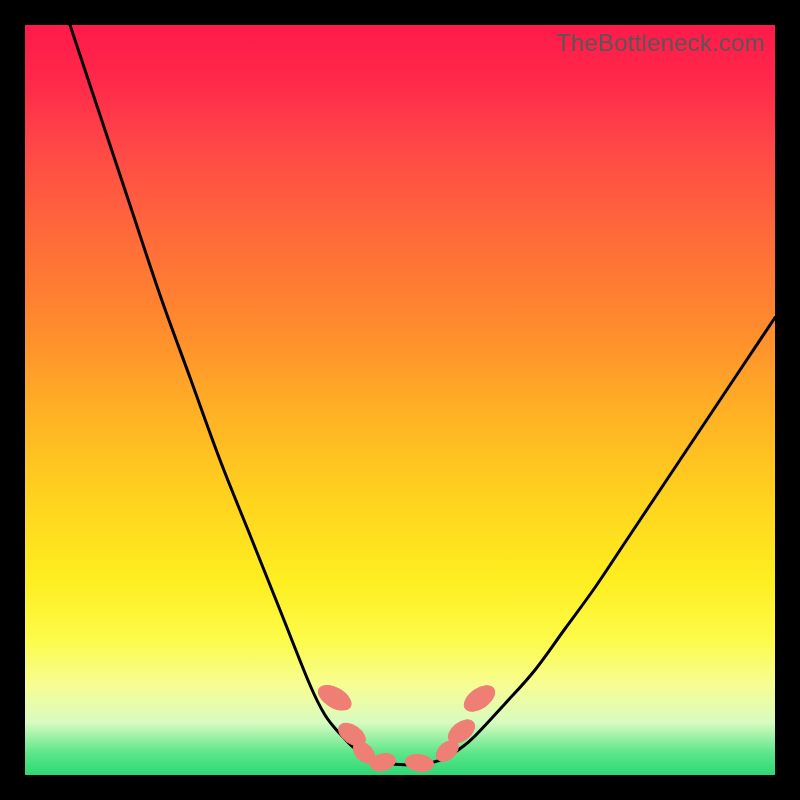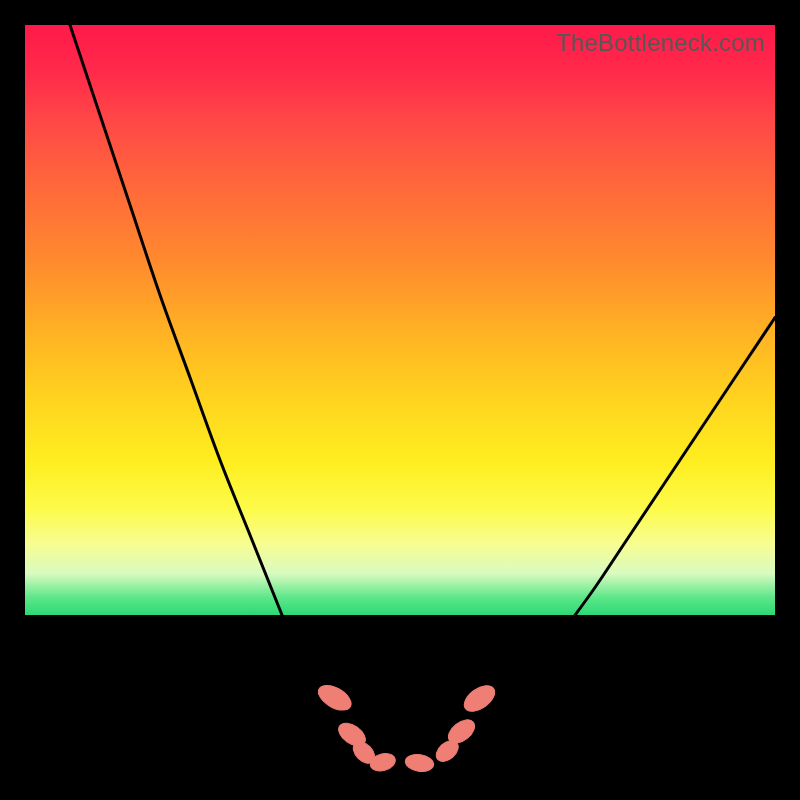--- a/index.html
+++ b/index.html
@@ -15,21 +15,21 @@
     position: relative;
     width: 800px;
     height: 800px;
     background: #000;
   }
   .plot {
     position: absolute;
     left: 25px;
     top: 25px;
     width: 750px;
-    height: 590px;
+    height: 750px;
     background: linear-gradient(
       to bottom,
       #ff1a4a 0%,
       #ff2a4a 8%,
       #ff4747 16%,
       #ff6a3a 28%,
       #ff8a2e 40%,
       #ffb224 52%,
       #ffd51e 64%,
       #feee20 74%,

